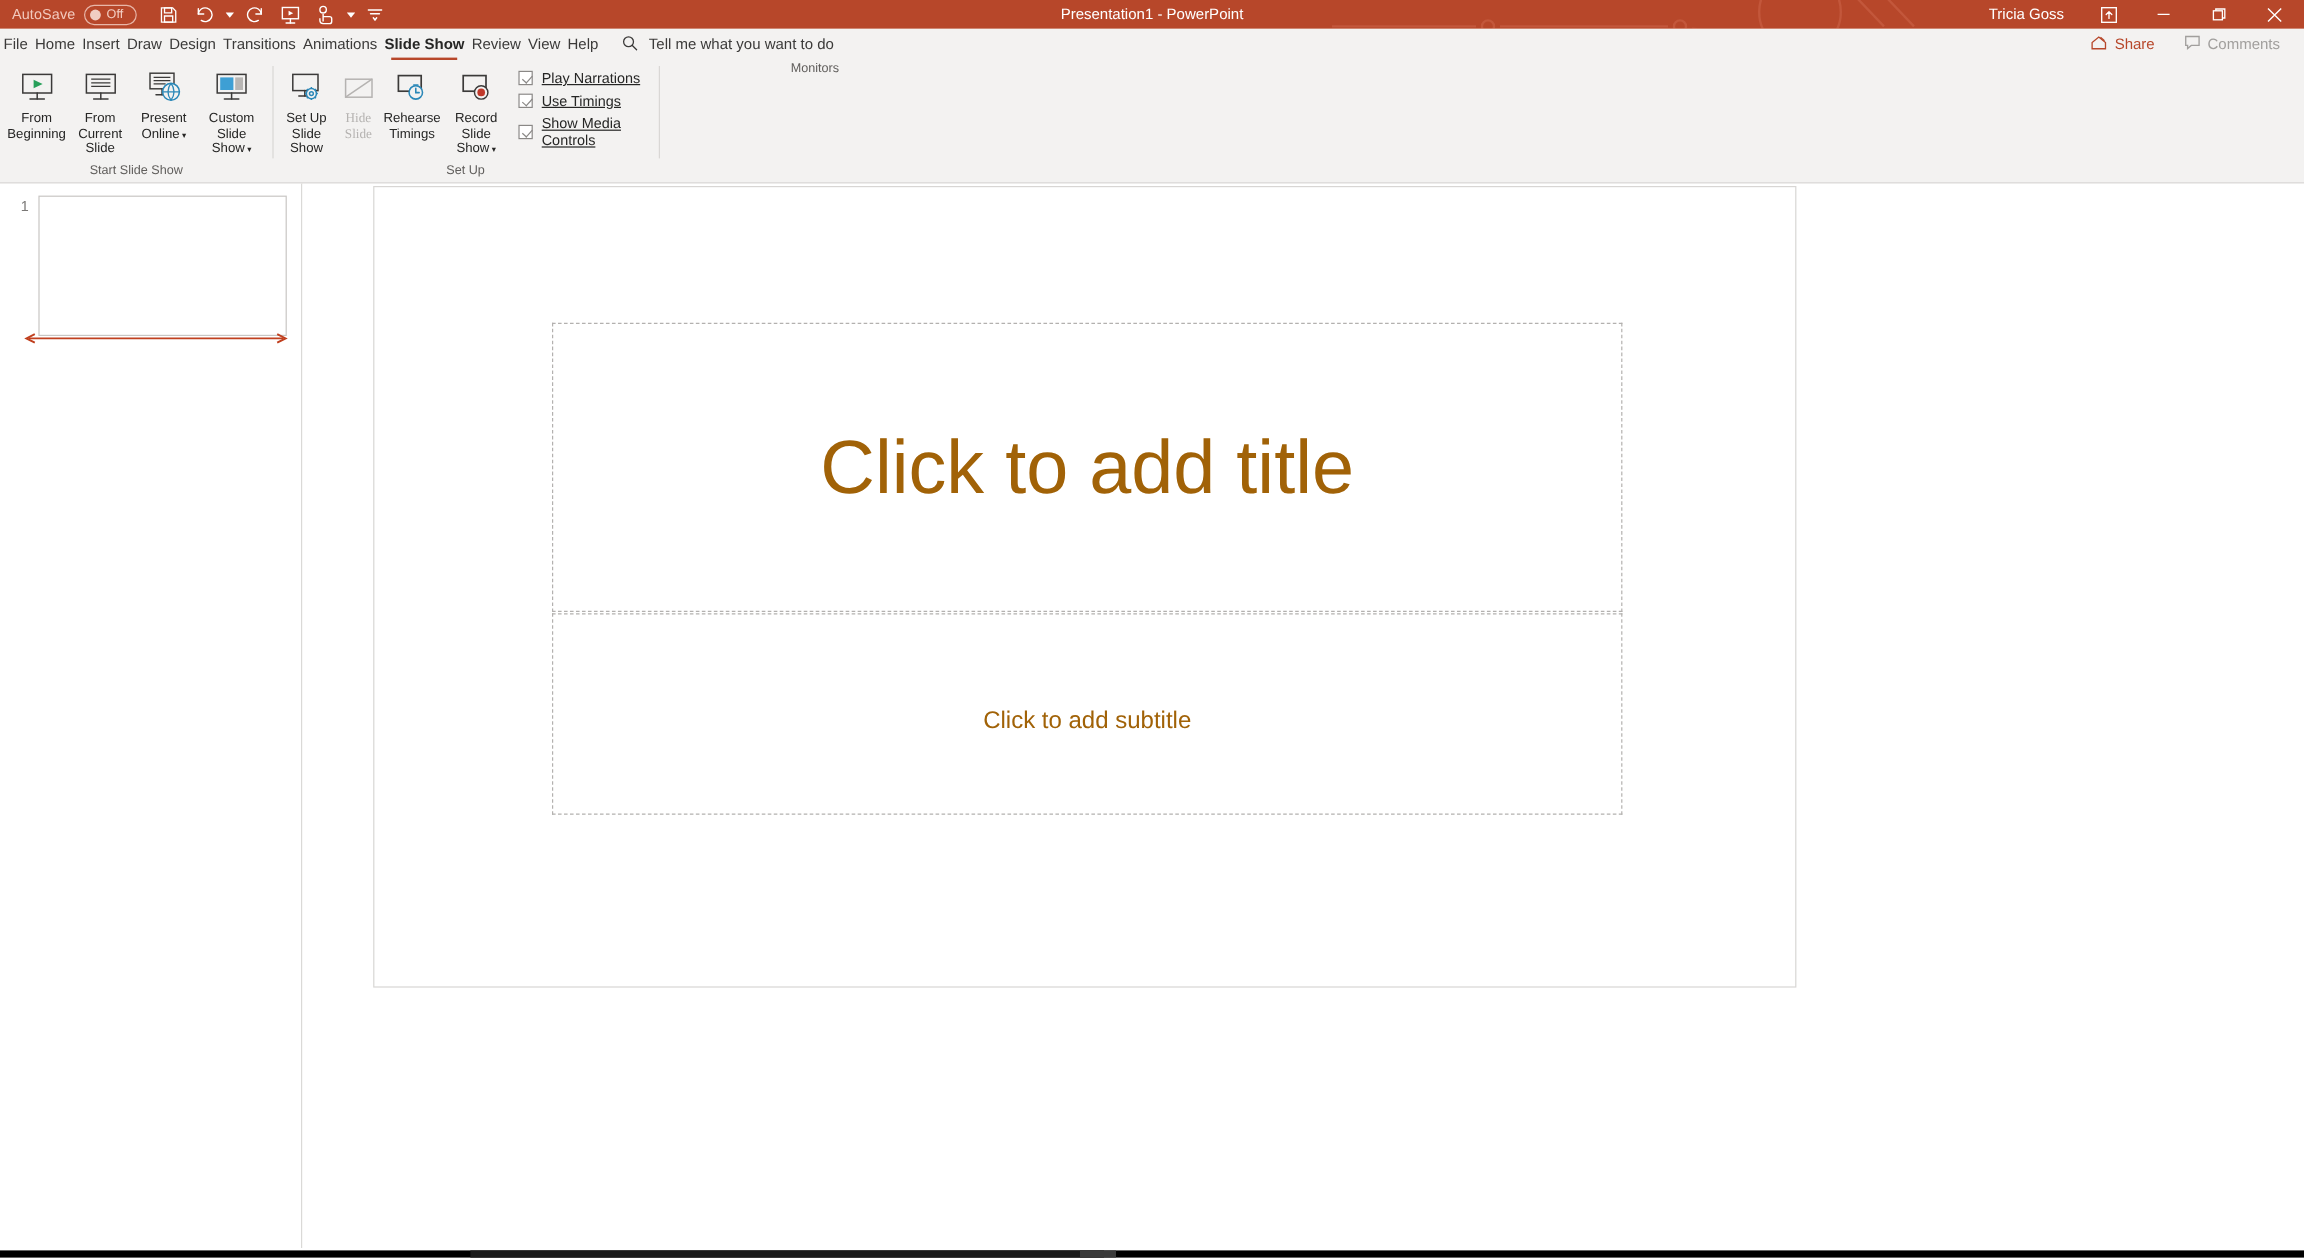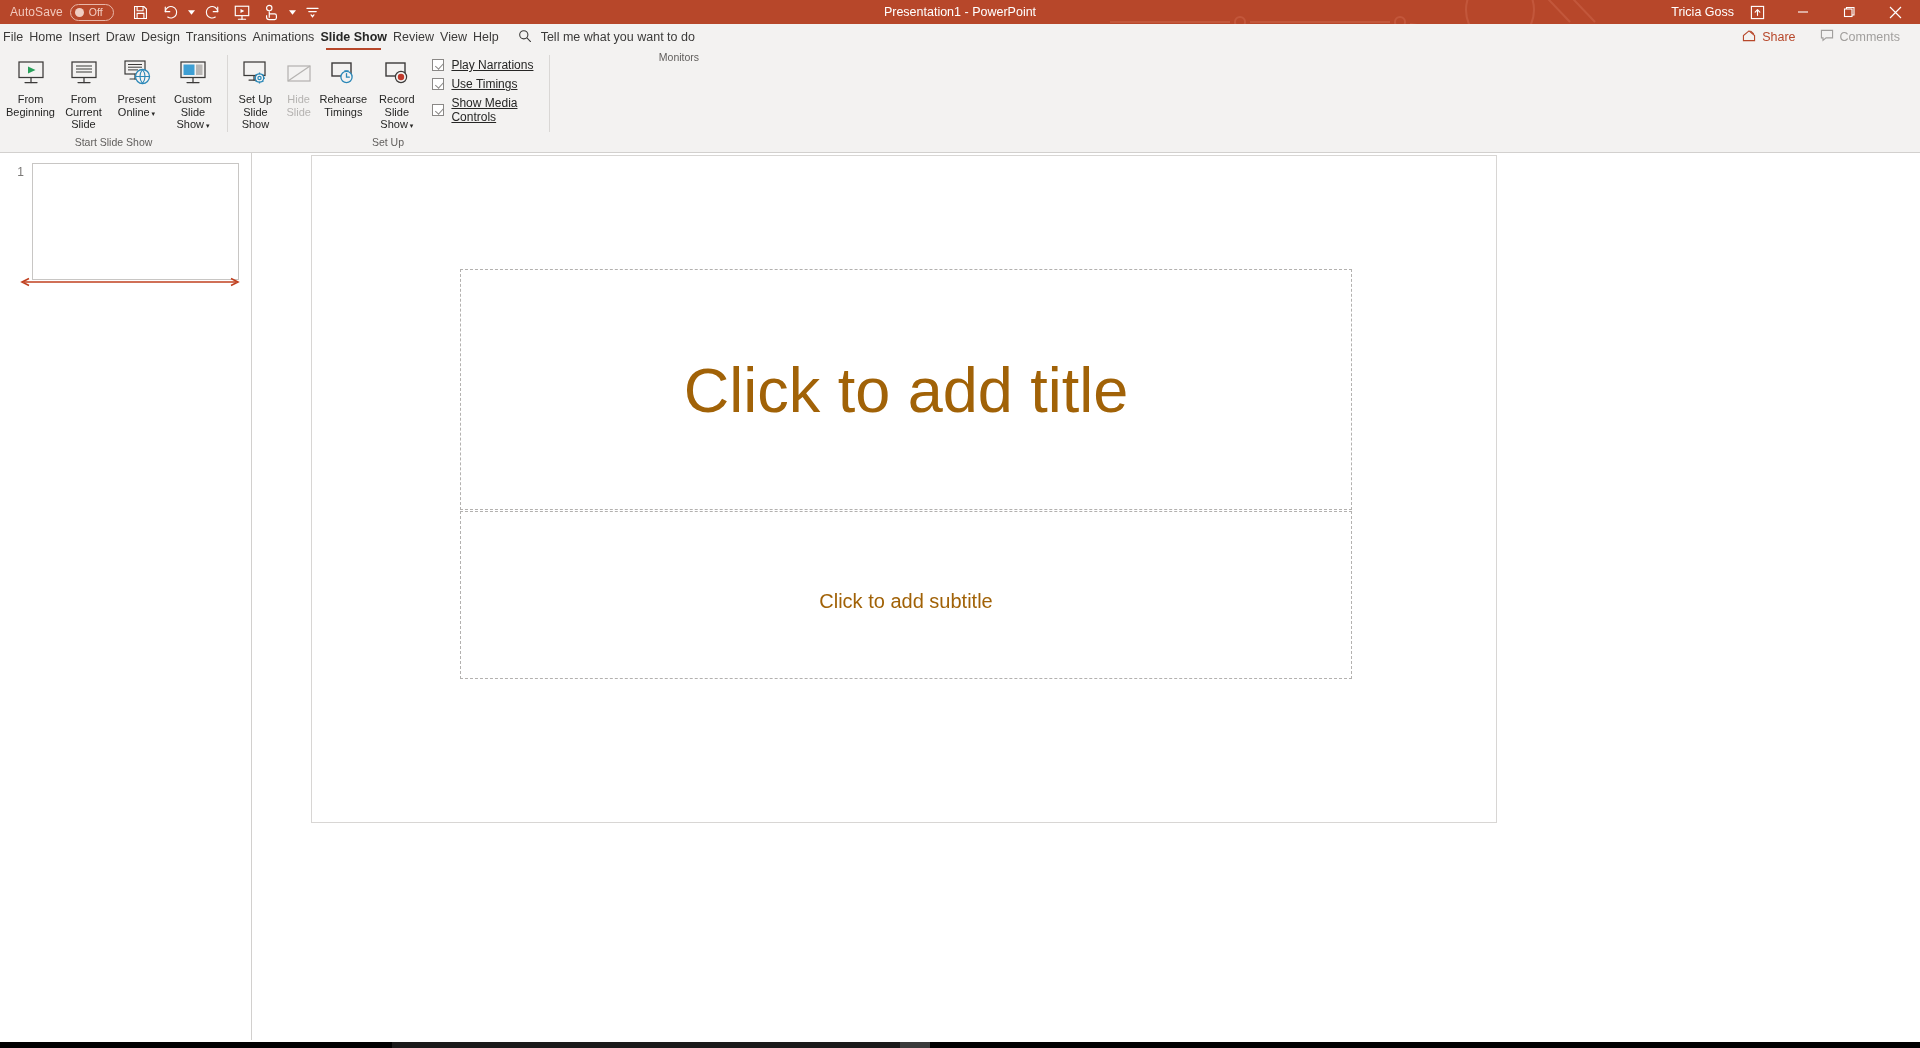--- a/index.html
+++ b/index.html
@@ -48,21 +48,21 @@
   .qat-btn svg { display: block; }
   .qat-caret { width: 11px; height: 28px; display:flex; align-items:center; justify-content:center;}
   .title-center {
     position: absolute; left: 0; right: 0; text-align: center;
     font-size: 12.5px; color: #fff; line-height: 32px; pointer-events: none;
   }
   .title-right {
     margin-left: auto; display: flex; align-items: center; gap: 0px;
     padding-right: 2px; position: relative; z-index: 2;
   }
-  .user-name { font-size: 12.5px; color: #fff; }
+  .user-name { font-size: 12.5px; color: #fff; margin-right: 14px; }
   .ribbon-display, .win-btn {
     width: 46px; height: 32px; display: flex; align-items: center; justify-content: center;
   }
 
   
   .tabstrip {
     height: 26px; background: #f3f2f1; display: flex; align-items: stretch;
     border-bottom: 0; position: relative;
   }
   .tab {
@@ -104,21 +104,21 @@
   }
   .rgroup + .rgroup::before {
     content: ""; position: absolute; left: 0; top: 5px; bottom: 20px;
     width: 1px; background: #d9d7d5;
   }
   .big-btn {
     display: flex; flex-direction: column; align-items: center;
     width: 60px; padding: 4px 2px 2px 2px; cursor: default;
     text-align: center;
   }
-  .big-btn.disabled { opacity: 1; }
+  .big-btn.disabled { opacity: 1; font-family: Liberation Serif, serif; }
   .big-btn.disabled .bb-label { color: #b5b3b1; }
   .bb-ico { height: 34px; display: flex; align-items: center; justify-content: center; }
   .bb-label {
     font-size: 11px; color: #262625; line-height: 12.5px; margin-top: 2px;
     white-space: pre-line;
   }
   .bb-caret { font-size: 7px; }
 
   .check-col { display: flex; flex-direction: column; gap: 5px; padding: 5px 6px 0 8px; }
   .chk-row { display: flex; align-items: center; gap: 7px; font-size: 12px; color: #262625; text-decoration: underline; }

